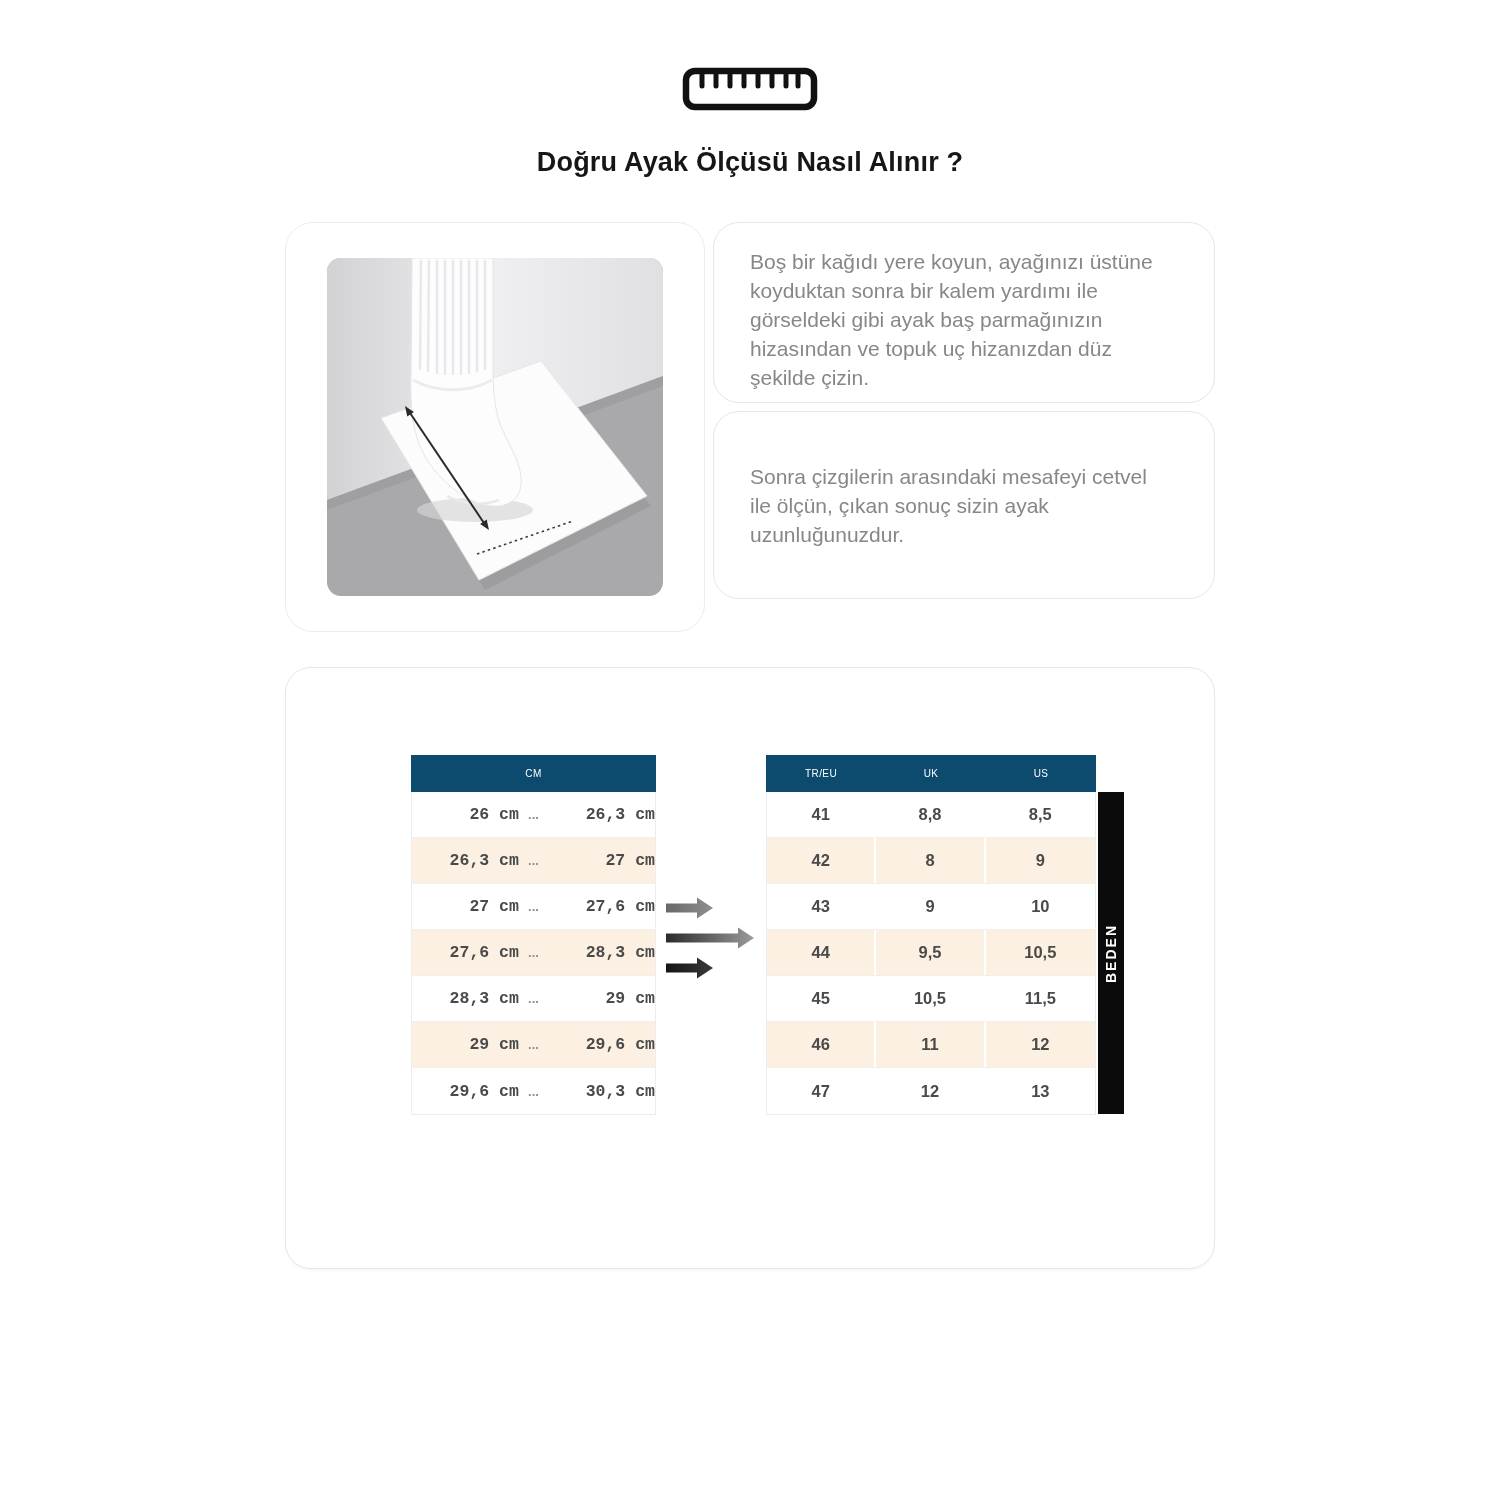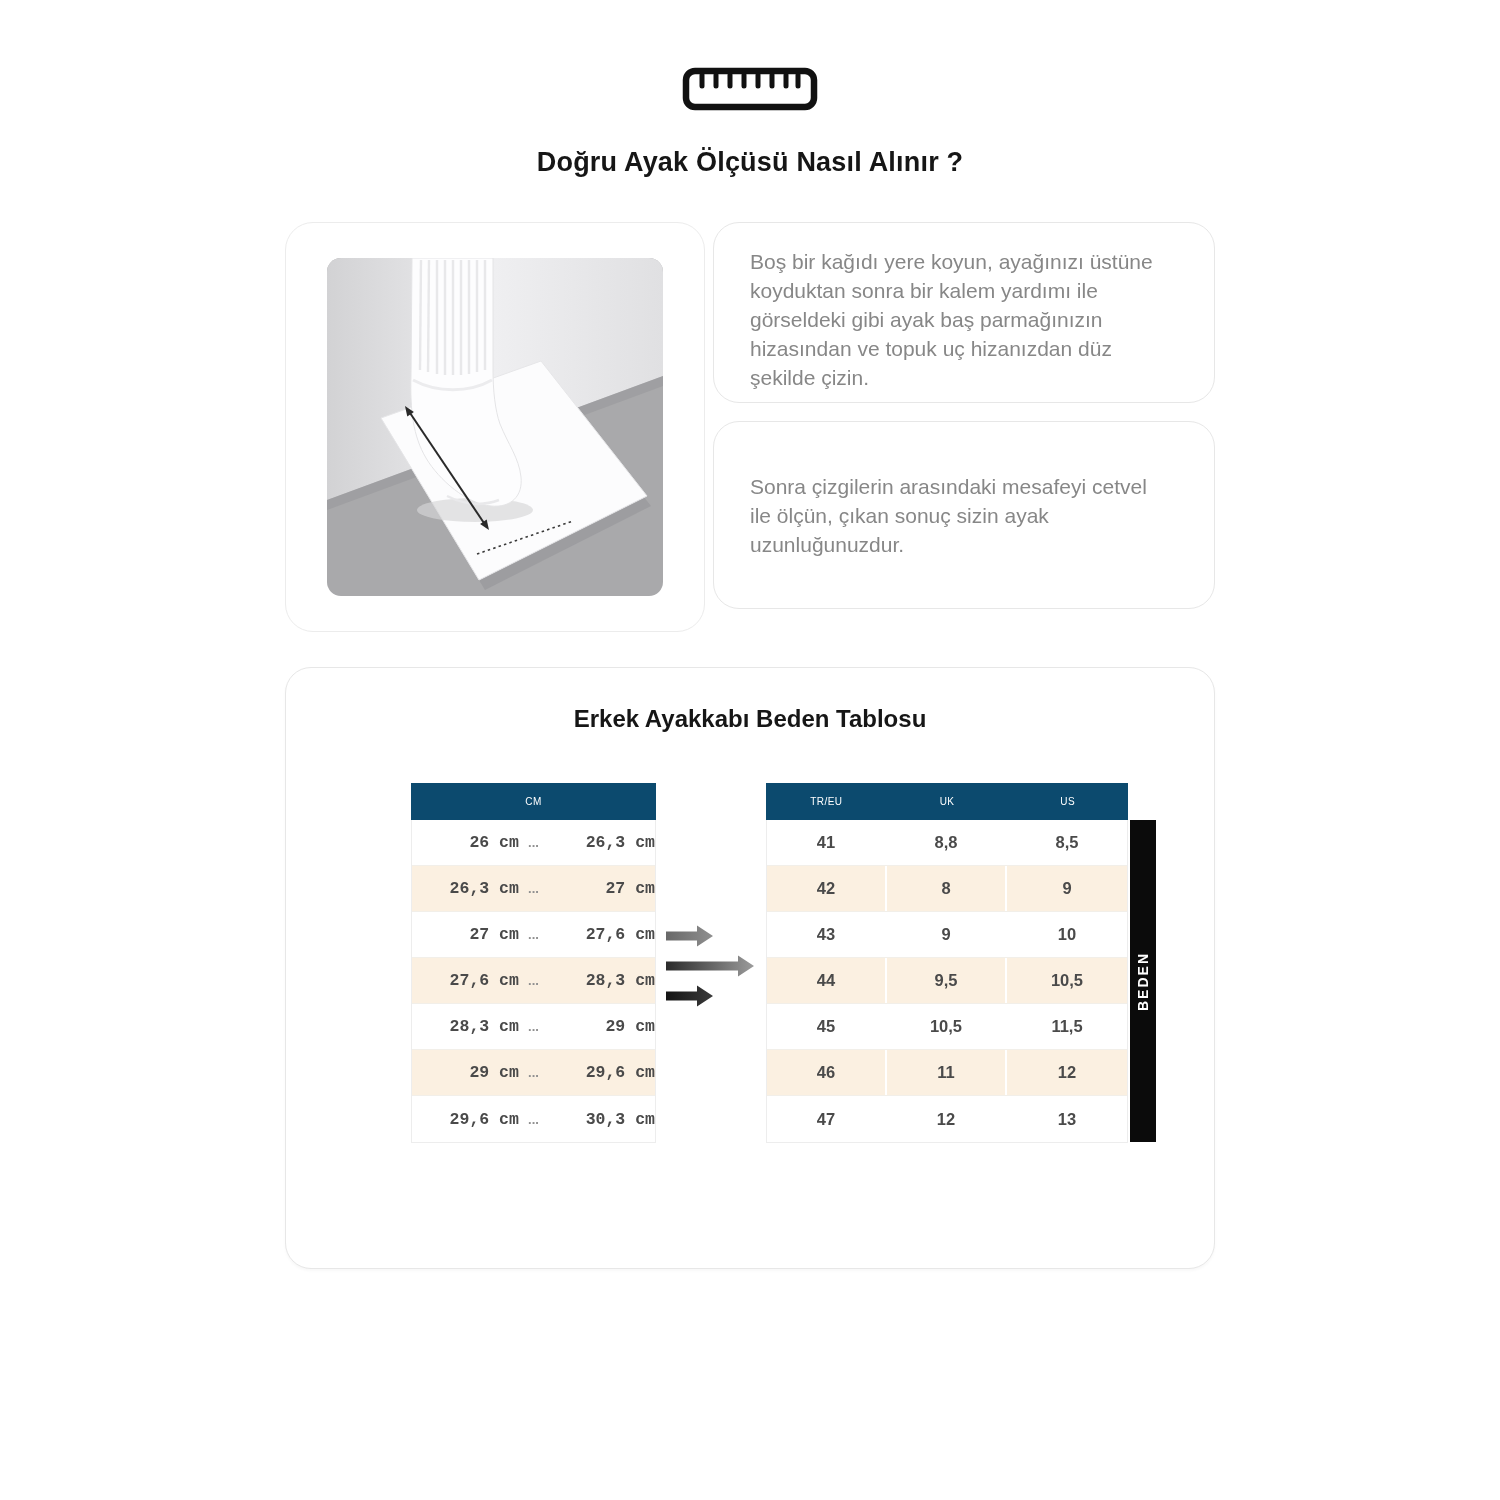--- a/index.html
+++ b/index.html
@@ -10,21 +10,21 @@
   
   .ruler-wrap{display:flex;justify-content:center;}
   .page-title{margin:36px 0 0 0;text-align:center;font-size:27px;font-weight:700;
               color:#161616;letter-spacing:.2px;}
 
   
   .cards-row{margin-top:44px;display:flex;gap:8px;align-items:stretch;}
   .photo-card{box-sizing:border-box;width:420px;height:410px;flex:none;
               border:1.5px solid #ececec;border-radius:28px;background:#fff;}
   .photo{width:336px;height:338px;margin:35px auto 0;border-radius:14px;overflow:hidden;}
-  .right-col{flex:1;display:flex;flex-direction:column;gap:18px;}
+  .right-col{flex:1;display:flex;flex-direction:column;gap:8px;}
   .info-card{box-sizing:border-box;border:1.5px solid #e7e7e7;border-radius:26px;
              background:#fff;padding:0 42px 0 36px;}
   .info-card.first{height:181px;padding-top:24px;}
   .info-card.second{height:188px;display:flex;align-items:center;}
   .info-card p{margin:0;font-size:21px;line-height:29px;color:#878787;}
 
   
   .table-card{box-sizing:border-box;margin-top:35px;height:602px;background:#fff;
               border:1.5px solid #e7e7e7;border-radius:26px;padding-top:37px;
               box-shadow:0 2px 3px rgba(0,0,0,.03);}
@@ -41,21 +41,21 @@
 
   .cm-table{width:245px;flex:none;}
   .cm-table .t-row{grid-template-columns:44% 12% 44%;}
   .cm-cell{text-align:right;font-family:Liberation Mono, monospace;}
   .cm-dots{text-align:center;color:#8f8f8f;font-size:13px;font-weight:700;}
 
   .arrows-box{width:110px;flex:none;display:flex;justify-content:center;}
   .arrows-box svg{margin-top:142px;}
 
   .size-wrap{display:flex;flex:none;}
-  .size-table{width:362px;flex:none;}
+  .size-table{width:330px;flex:none;}
   .size-table .t-head{display:grid;grid-template-columns:1fr 1fr 1fr;}
   .size-table .t-row{grid-template-columns:1fr 1fr 1fr;}
   .sz-cell{text-align:center;height:100%;display:flex;align-items:center;justify-content:center;
            box-sizing:border-box;}
   .sz-cell:nth-child(1),.sz-cell:nth-child(2){border-right:2px solid #ffffff;}
   .size-table .t-head .sz-head{border:none;}
   .beden-bar{width:26px;height:322px;margin-left:2px;margin-top:37px;background:#0b0b0b;
              color:#fff;display:flex;align-items:center;justify-content:center;
              writing-mode:vertical-rl;transform:rotate(180deg);
              font-size:14px;font-weight:700;letter-spacing:2px;}
@@ -138,21 +138,20 @@
       <div class="info-card first">
         <p>Boş bir kağıdı yere koyun, ayağınızı üstüne koyduktan sonra bir kalem yardımı ile görseldeki gibi ayak baş parmağınızın hizasından ve topuk uç hizanızdan düz şekilde çizin.</p>
       </div>
       <div class="info-card second">
         <p>Sonra çizgilerin arasındaki mesafeyi cetvel ile ölçün, çıkan sonuç sizin ayak uzunluğunuzdur.</p>
       </div>
     </div>
   </div>
 
   <div class="table-card">
-    <h2 class="chart-title">Erkek Ayakkabı Beden Tablosu</h2>
 
     <div class="chart-area">
 
       <div class="cm-table">
         <div class="t-head">CM</div>
         <div class="t-body">
   <div class="t-row">
     <span class="cm-cell">26 cm</span>
     <span class="cm-dots">...</span>
     <span class="cm-cell">26,3 cm</span>

